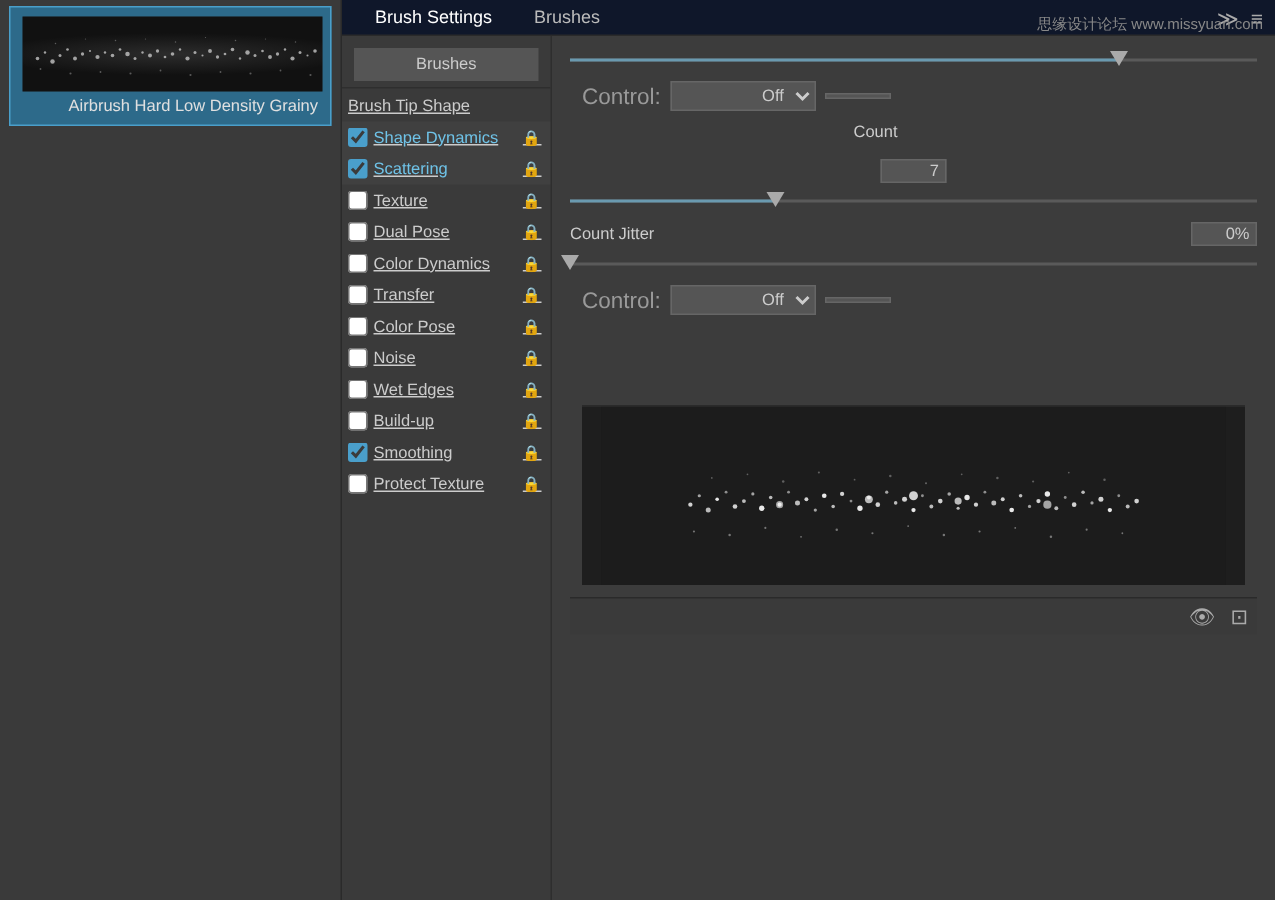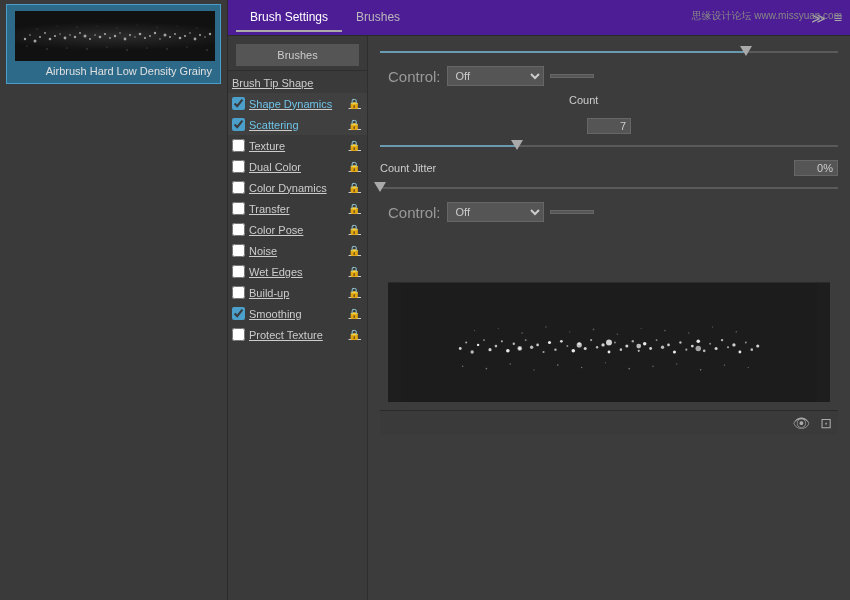--- a/index.html
+++ b/index.html
@@ -106,24 +106,24 @@
       bottom: 0;
       background: #3a3a3a;
       display: flex;
       flex-direction: column;
     }
 
     
     .tabs-bar {
       display: flex;
       align-items: center;
-      background: #4c1d95;
+      background: #0f172a;
       border-bottom: 1px solid #2a2a2a;
       padding: 0 8px;
-      height: 36px;
+      height: 24px;
     }
 
     .tab {
       padding: 6px 14px;
       font-size: 12px;
       color: #bbb;
       cursor: pointer;
       border-bottom: 2px solid transparent;
     }
 
@@ -305,20 +305,21 @@
     }
 
     .control-select {
       background: #555;
       border: 1px solid #666;
       color: #ccc;
       font-size: 11px;
       padding: 2px 4px;
       min-width: 80px;
       cursor: pointer;
+      text-align: right;
     }
 
     .control-value-box {
       min-width: 44px;
       background: #555;
       border: 1px solid #666;
       color: #ccc;
       font-size: 11px;
       padding: 1px 4px;
     }
@@ -461,21 +462,21 @@
         <span class="option-label" style="color:#6fc3e8;">Scattering</span>
         <span class="lock-icon">🔒</span>
       </div>
       <div class="option-row">
         <input type="checkbox" style="">
         <span class="option-label">Texture</span>
         <span class="lock-icon">🔒</span>
       </div>
       <div class="option-row">
         <input type="checkbox" style="">
-        <span class="option-label">Dual Color</span>
+        <span class="option-label">Dual Pose</span>
         <span class="lock-icon">🔒</span>
       </div>
       <div class="option-row">
         <input type="checkbox" style="">
         <span class="option-label">Color Dynamics</span>
         <span class="lock-icon">🔒</span>
       </div>
       <div class="option-row">
         <input type="checkbox" style="">
         <span class="option-label">Transfer</span>

